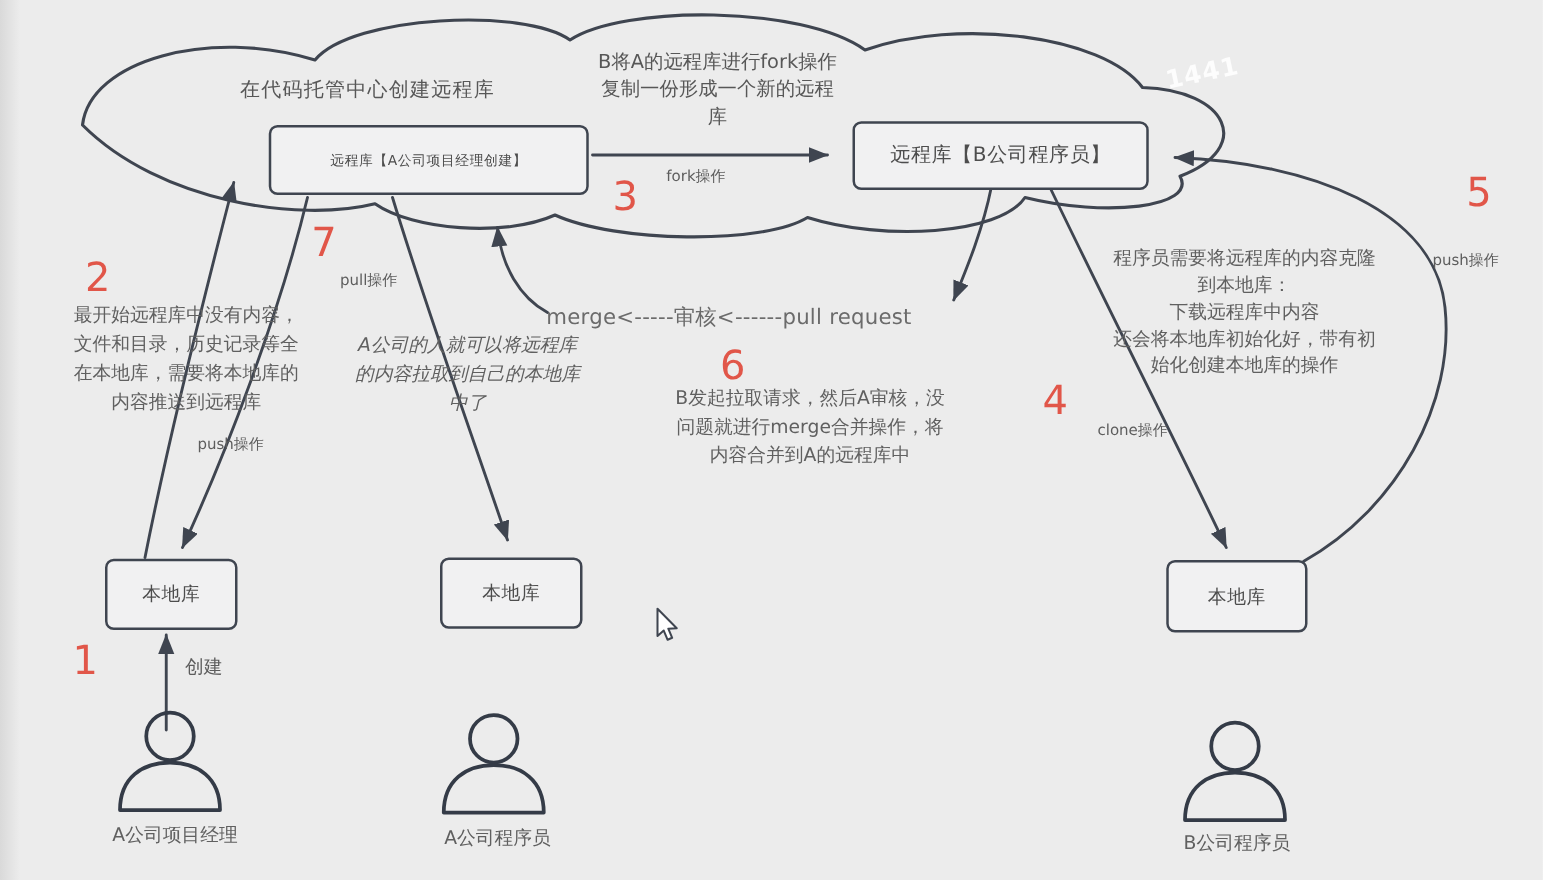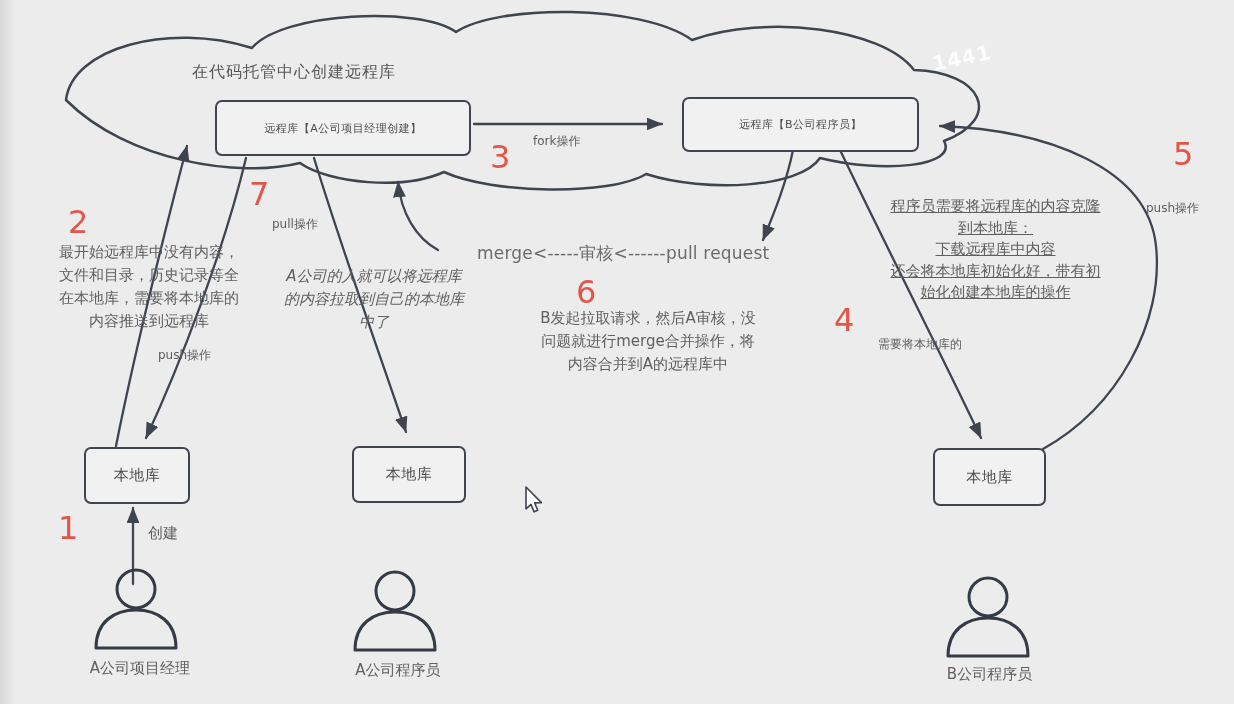--- a/index.html
+++ b/index.html
@@ -12,21 +12,21 @@
   svg.layer{position:absolute;left:0;top:0;width:1234px;height:704px;}
   .node{
     position:absolute;border:2.5px solid #3f4550;border-radius:7px;
     background:#f1f1f2;display:flex;align-items:center;justify-content:center;
     color:#4d4d4d;letter-spacing:.5px;
   }
   .label{position:absolute;color:#606060;white-space:pre-line;line-height:23px;font-size:15px;}
   .label.center{text-align:center;}
   .op{position:absolute;color:#5d5d5d;font-size:12px;white-space:nowrap;}
   .stepnum{position:absolute;color:#e15649;font-size:32px;line-height:32px;font-weight:400;}
-  .flowtext{position:absolute;color:#6b6b6b;font-size:17px;white-space:nowrap;letter-spacing:.2px;margin-left:40px;}
+  .flowtext{position:absolute;color:#6b6b6b;font-size:17px;white-space:nowrap;letter-spacing:.2px;}
   .cloudtitle{position:absolute;color:#575757;font-size:16px;white-space:nowrap;letter-spacing:1px;}
   .forknote{position:absolute;text-align:center;color:#575757;font-size:15.5px;line-height:22px;white-space:pre-line;}
   .watermark{
     position:absolute;color:rgba(255,255,255,.88);font-size:20px;font-weight:bold;
     transform:rotate(-12deg);letter-spacing:1px;
   }
 </style>
 </head>
 <body>
 
@@ -79,48 +79,51 @@
     </g>
 
     <g transform="translate(526,487) scale(1.35)">
       <path d="M0 0 L0 16.2 L3.7 12.9 L6 18.4 L8.7 17.2 L6.4 11.8 L11.4 11.6 Z" fill="#ffffff" stroke="#3f4550" stroke-width="1.2" stroke-linejoin="round"></path>
     </g>
   </svg>
 
   <div class="watermark" style="left:932px;top:46px;">1441</div>
 
   <div class="cloudtitle" style="left:192px;top:62px;">在代码托管中心创建远程库</div>
+  <div class="forknote" style="left:448px;top:38px;width:252px;">B将A的远程库进行fork操作
+复制一份形成一个新的远程
+库</div>
 
   <div class="node" style="left:215px;top:100px;width:252px;height:52px;font-size:11px;">远程库【A公司项目经理创建】</div>
-  <div class="node" style="left:682px;top:97px;width:233px;height:51px;font-size:11px;">远程库【B公司程序员】</div>
+  <div class="node" style="left:682px;top:97px;width:233px;height:51px;font-size:16px;">远程库【B公司程序员】</div>
 
   <div class="node" style="left:84px;top:447px;width:102px;height:53px;font-size:15px;">本地库</div>
   <div class="node" style="left:352px;top:446px;width:110px;height:53px;font-size:15px;">本地库</div>
   <div class="node" style="left:933px;top:448px;width:109px;height:54px;font-size:15px;">本地库</div>
 
   <div class="stepnum" style="left:58px;top:512px;">1</div>
   <div class="op" style="left:148px;top:524px;font-size:15px;">创建</div>
 
   <div class="stepnum" style="left:68px;top:206px;">2</div>
   <div class="label center" style="left:38px;top:241px;width:222px;">最开始远程库中没有内容，
 文件和目录，历史记录等全
 在本地库，需要将本地库的
 内容推送到远程库</div>
   <div class="op" style="left:158px;top:347px;">push操作</div>
 
   <div class="stepnum" style="left:490px;top:141px;">3</div>
   <div class="op" style="left:533px;top:133px;">fork操作</div>
 
   <div class="stepnum" style="left:834px;top:304px;">4</div>
-  <div class="label center" style="left:868px;top:196px;width:255px;line-height:21.5px;text-decoration:underline;">程序员需要将远程库的内容克隆
+  <div class="label center" style="left:868px;top:196px;width:255px;line-height:21.5px;">程序员需要将远程库的内容克隆
 到本地库：
 下载远程库中内容
 还会将本地库初始化好，带有初
 始化创建本地库的操作</div>
-  <div class="op" style="left:878px;top:336px;">需要将本地库的</div>
+  <div class="op" style="left:878px;top:336px;">clone操作</div>
 
   <div class="stepnum" style="left:1173px;top:138px;">5</div>
   <div class="op" style="left:1146px;top:200px;">push操作</div>
 
   <div class="flowtext" style="left:437px;top:242px;">merge&lt;-----审核&lt;------pull request</div>
   <div class="stepnum" style="left:576px;top:276px;">6</div>
   <div class="label center" style="left:524px;top:307px;width:248px;">B发起拉取请求，然后A审核，没
 问题就进行merge合并操作，将
 内容合并到A的远程库中</div>
 

